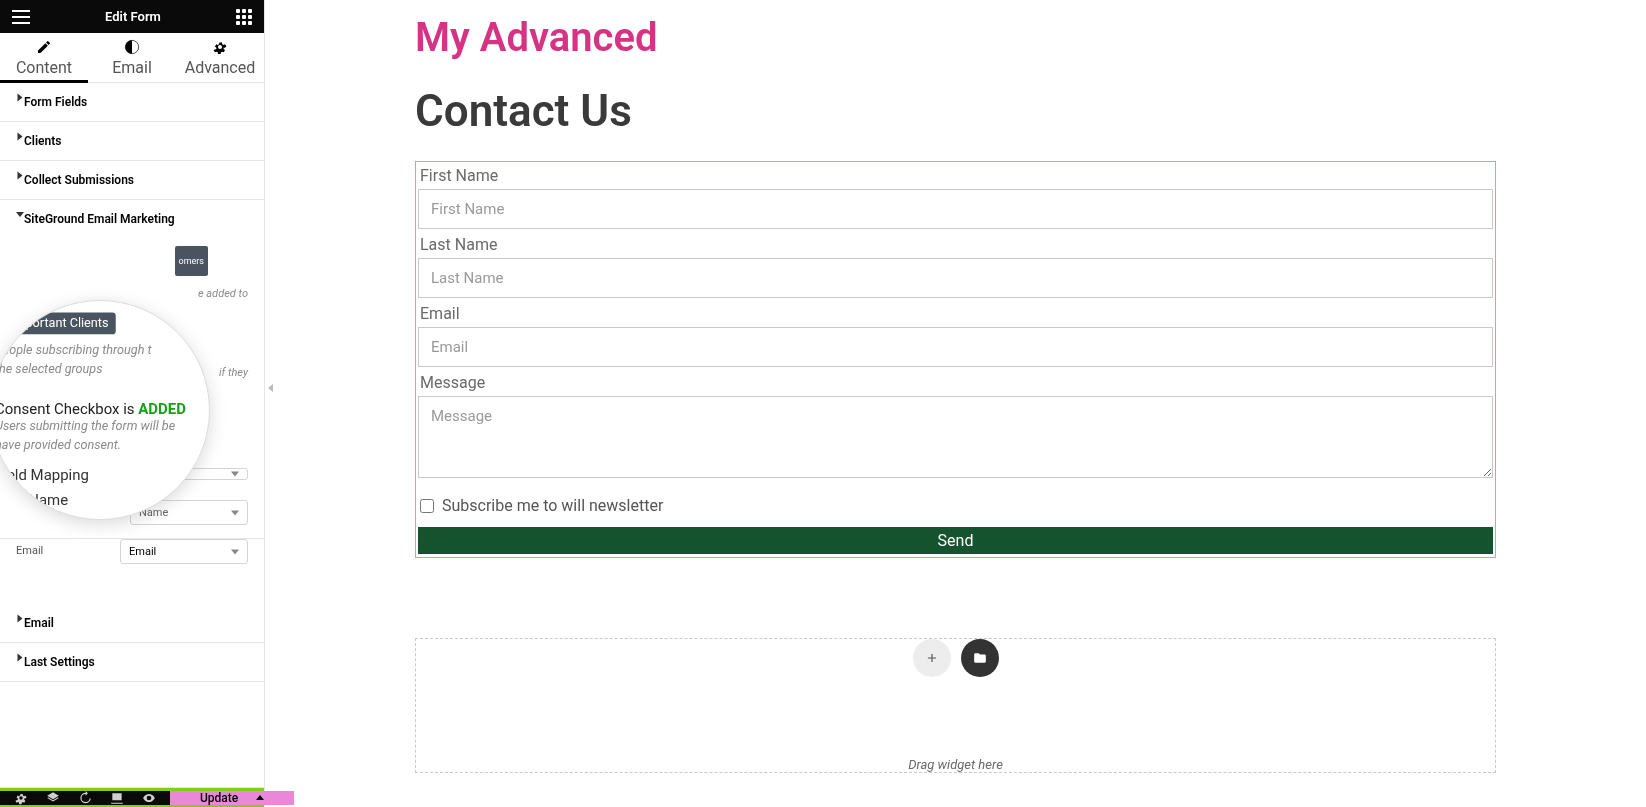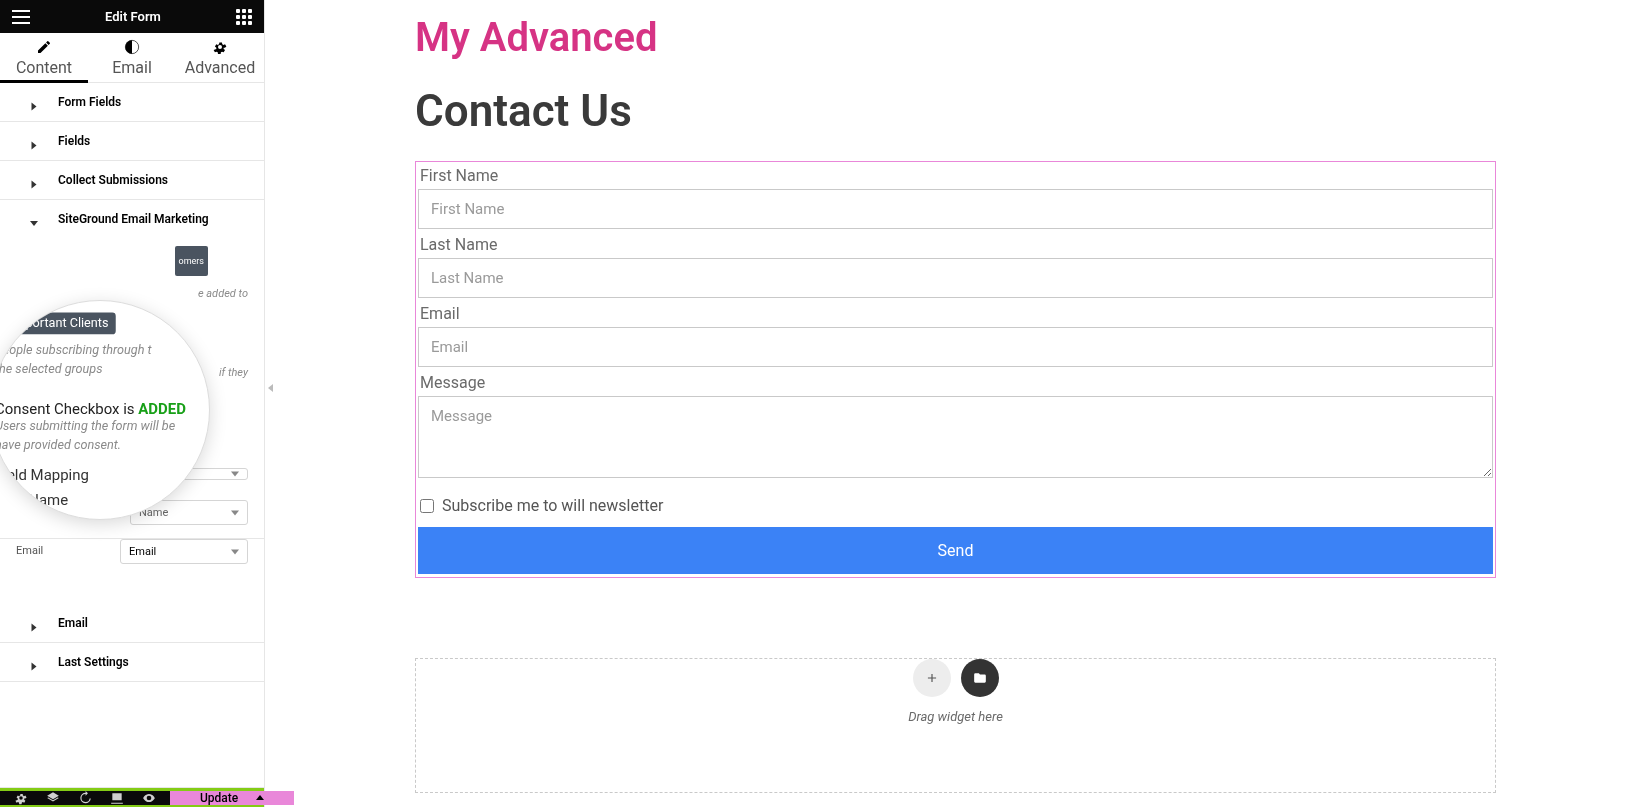--- a/index.html
+++ b/index.html
@@ -14,21 +14,21 @@
   .grid-icon span { background: #fff; border-radius: 1px; }
 
   .tabs { display: flex; height: 50px; border-bottom: 1px solid #e6e6e6; }
   .tab { flex: 1; display: flex; flex-direction: column; align-items: center; justify-content: center; gap: 3px; cursor: pointer; position: relative; }
   .tab svg { width: 16px; height: 16px; }
   .tab-label { font-size: 16px; color: #555; }
   .tab.active::after { content: ""; position: absolute; bottom: -1px; left: 0; right: 0; height: 3px; background: #000; }
 
   .panel-body { flex: 1; overflow: hidden; position: relative; }
   .section { border-bottom: 1px solid #e6e6e6; }
-  .section-header { display: flex; align-items: flex-end; padding: 12px 30px; font-size: 12px; font-weight: 600; cursor: pointer; gap: 20px; }
+  .section-header { display: flex; align-items: flex-start; padding: 12px 16px; font-size: 12px; font-weight: 600; cursor: pointer; gap: 0; }
   .caret { width: 0; height: 0; border-left: 4px solid transparent; border-right: 4px solid transparent; border-top: 5px solid #333; transform: rotate(-90deg); }
   .caret.open { transform: rotate(0); }
 
   .section-content { padding: 8px 16px 12px; font-size: 11px; color: #666; }
   .tag-chip { display: inline-flex; align-items: center; background: #4a5460; color: #fff; font-size: 11px; padding: 3px 6px 3px 4px; border-radius: 3px; gap: 4px; margin-bottom: 6px; }
   .tag-chip .x { font-size: 11px; cursor: pointer; }
   .hint-it { font-style: italic; color: #8a8a8a; font-size: 11px; line-height: 1.5; }
   .consent-line { font-size: 12px; color: #333; }
   .consent-line .added { color: #18a018; font-weight: 700; }
 
@@ -59,23 +59,23 @@
   .page-title { color: #3a3a3a; font-size: 44px; font-weight: 600; margin-bottom: 24px; }
 
   .form-wrap { border: 1px solid #e987d9; padding: 2px 2px 3px; }
   .field-label { color: #6a6a6a; font-size: 16px; margin: 2px 0 0 2px; }
   .text-input { width: 100%; border: 1px solid #c9c9c9; background: #fff; padding: 10px 12px; font-size: 15px; color: #333; margin: 4px 0 4px; }
   .text-input::placeholder { color: #9a9a9a; }
   textarea.text-input { height: 82px; resize: both; }
   .check-row { display: flex; align-items: center; gap: 8px; margin: 10px 0 12px 2px; }
   .check-row input { width: 14px; height: 14px; }
   .check-row label { color: #555; font-size: 16px; }
-  .send-btn { width: 100%; background: #3b82f6; color: #fff; border: none; padding: 14px; font-size: 16px; cursor: pointer; }
-
-  .dropzone { margin-top: 80px; border: 1px dashed #c9c9c9; height: 135px; display: flex; flex-direction: column; align-items: center; justify-content: flex-start; gap: 12px; }
+  .send-btn { width: 100%; background: #14532d; color: #fff; border: none; padding: 4px; font-size: 16px; cursor: pointer; }
+
+  .dropzone { margin-top: 80px; border: 1px dashed #c9c9c9; height: 135px; display: flex; flex-direction: column; align-items: center; justify-content: space-between; gap: 12px; }
   .dz-buttons { display: flex; gap: 10px; }
   .dz-btn { width: 38px; height: 38px; border-radius: 50%; background: #ededed; display: flex; align-items: center; justify-content: center; cursor: pointer; }
   .dz-btn.dark { background: #333; }
   .dz-hint { font-style: italic; color: #6a6a6a; font-size: 13px; }
 
   .mini-chip { background:#4a5460; color:#fff; font-size:9px; padding:10px 4px; border-radius:2px; position:absolute; left:155px; top:344px; z-index:10;}
 </style>
 </head>
 <body>
 
@@ -125,21 +125,21 @@
   <div class="panel-body">
     <div class="section">
         <div class="section-header">
           <span class="caret"></span>
           <span>Form Fields</span>
         </div>
       </div>
     <div class="section">
         <div class="section-header">
           <span class="caret"></span>
-          <span>Fields</span>
+          <span>Clients</span>
         </div>
       </div>
     <div class="section">
         <div class="section-header">
           <span class="caret"></span>
           <span>Collect Submissions</span>
         </div>
       </div>
 
     <div class="section">

